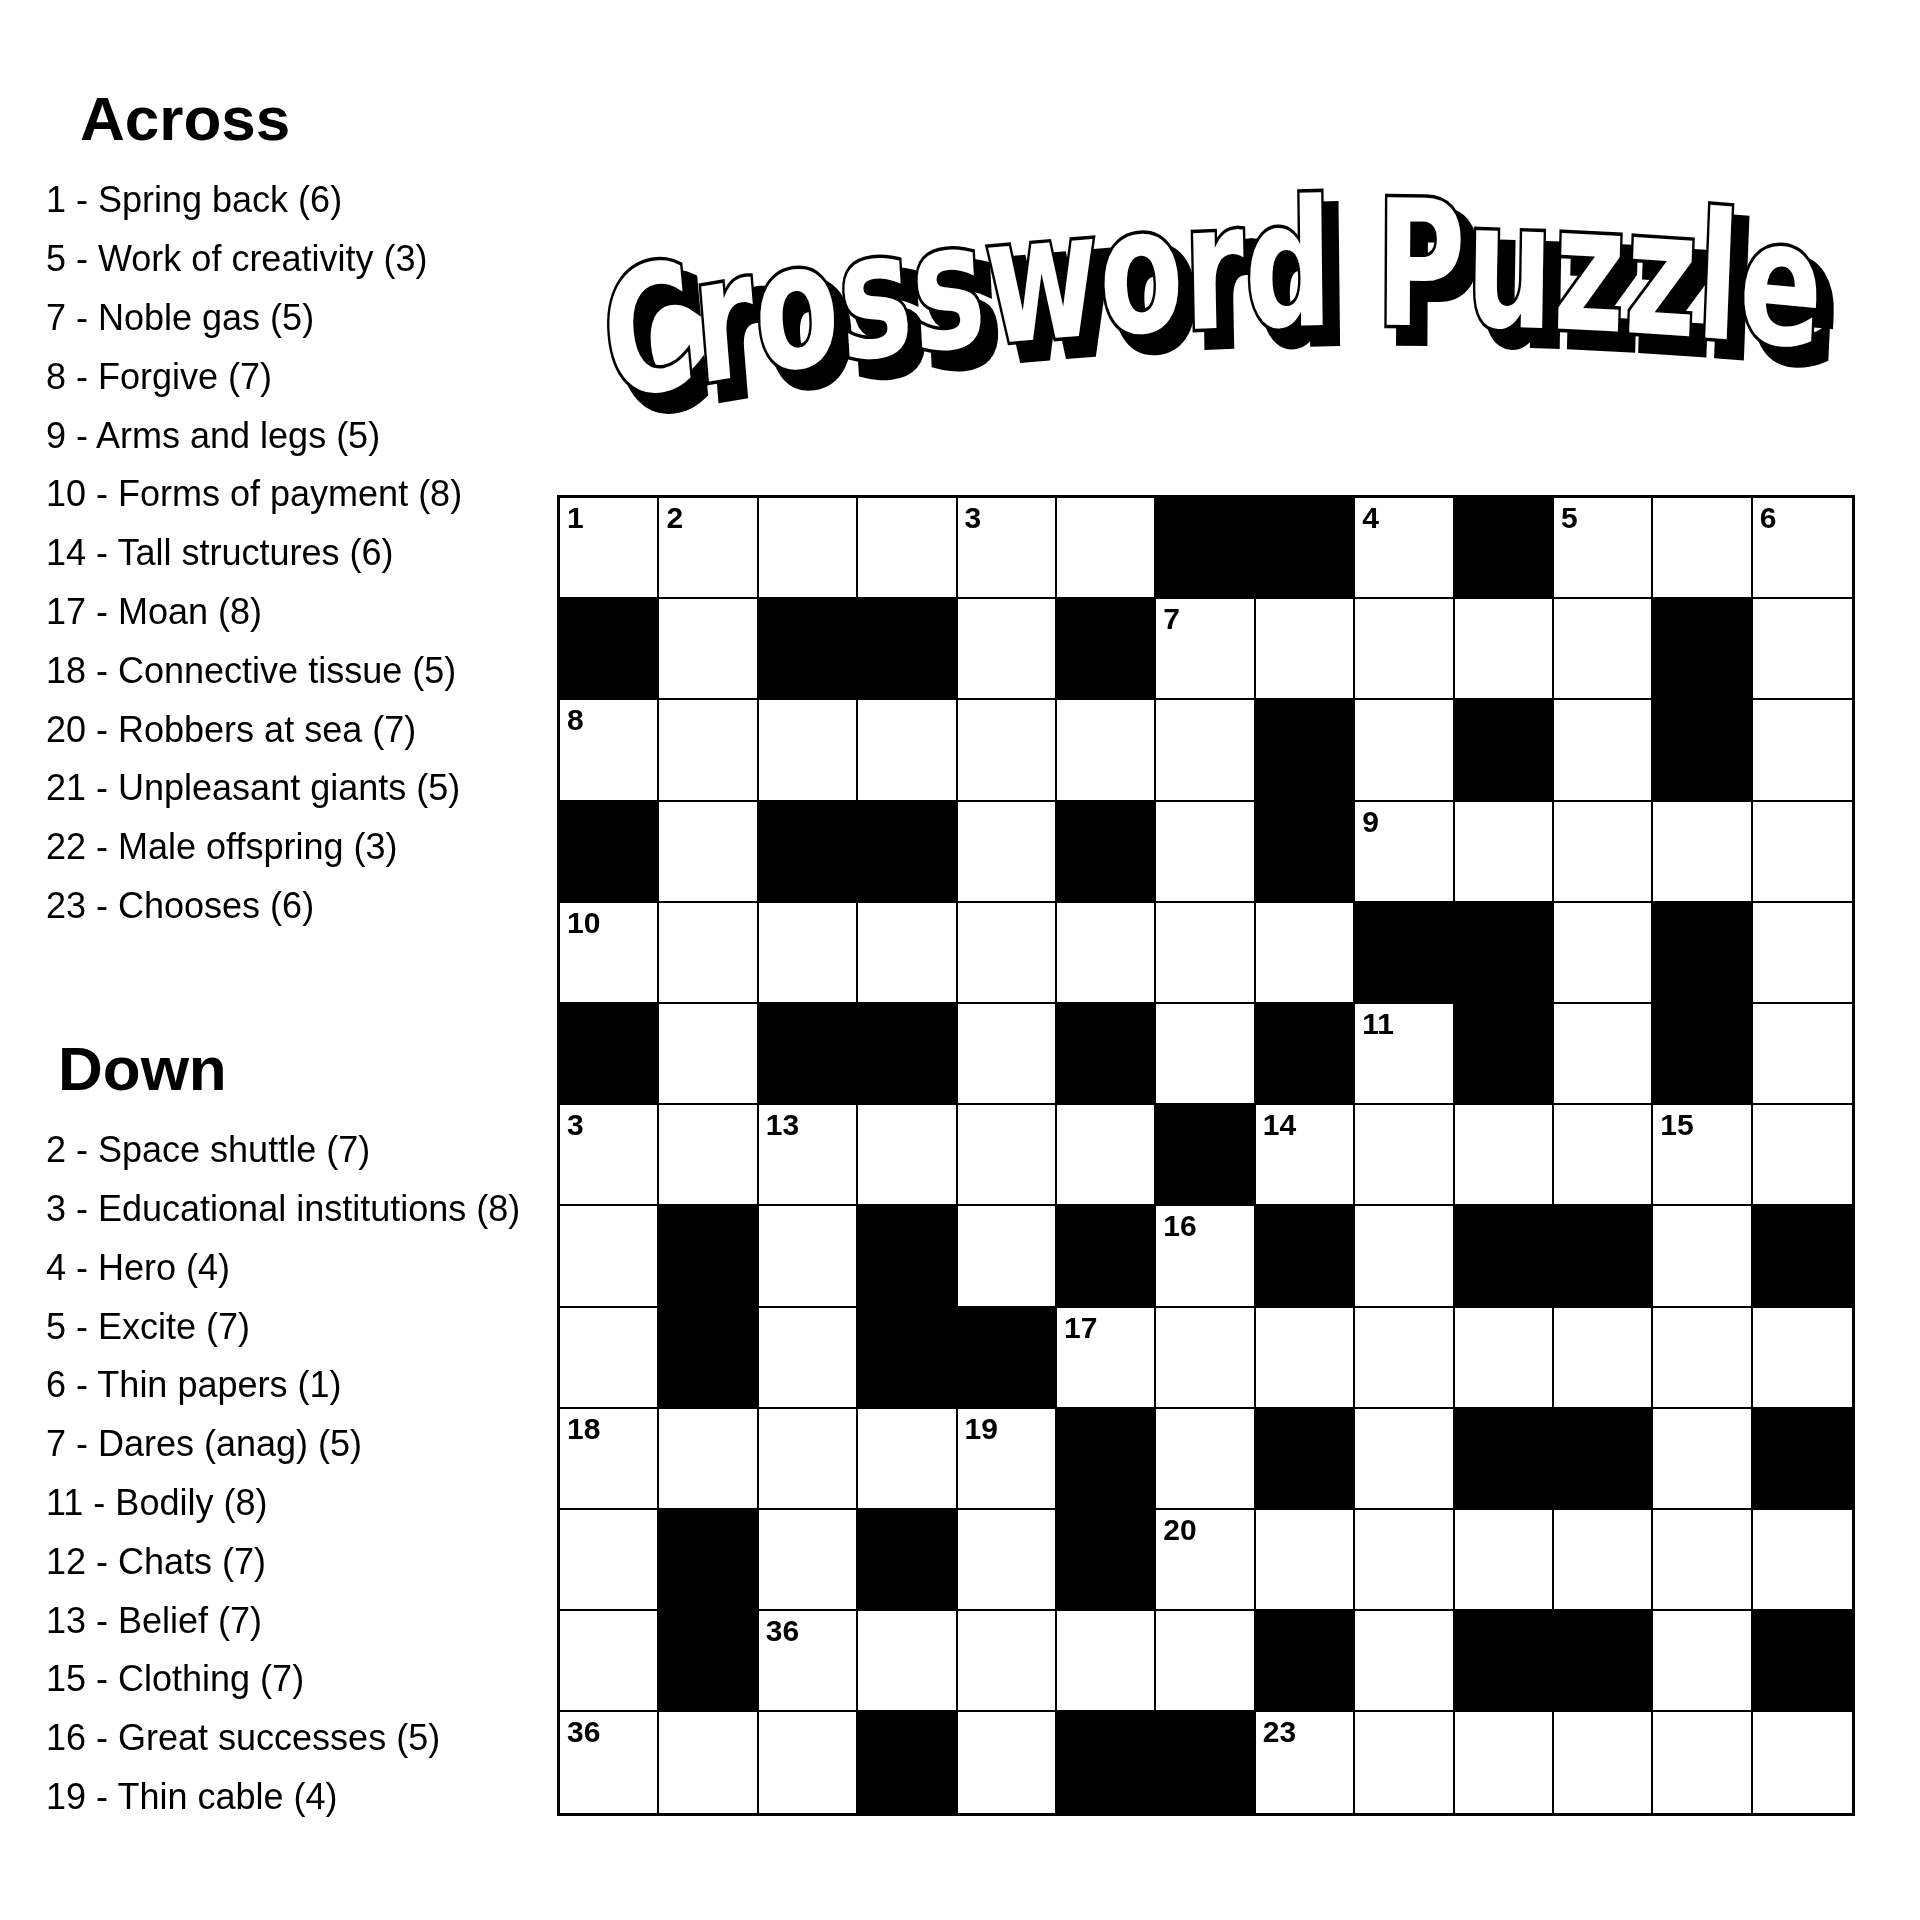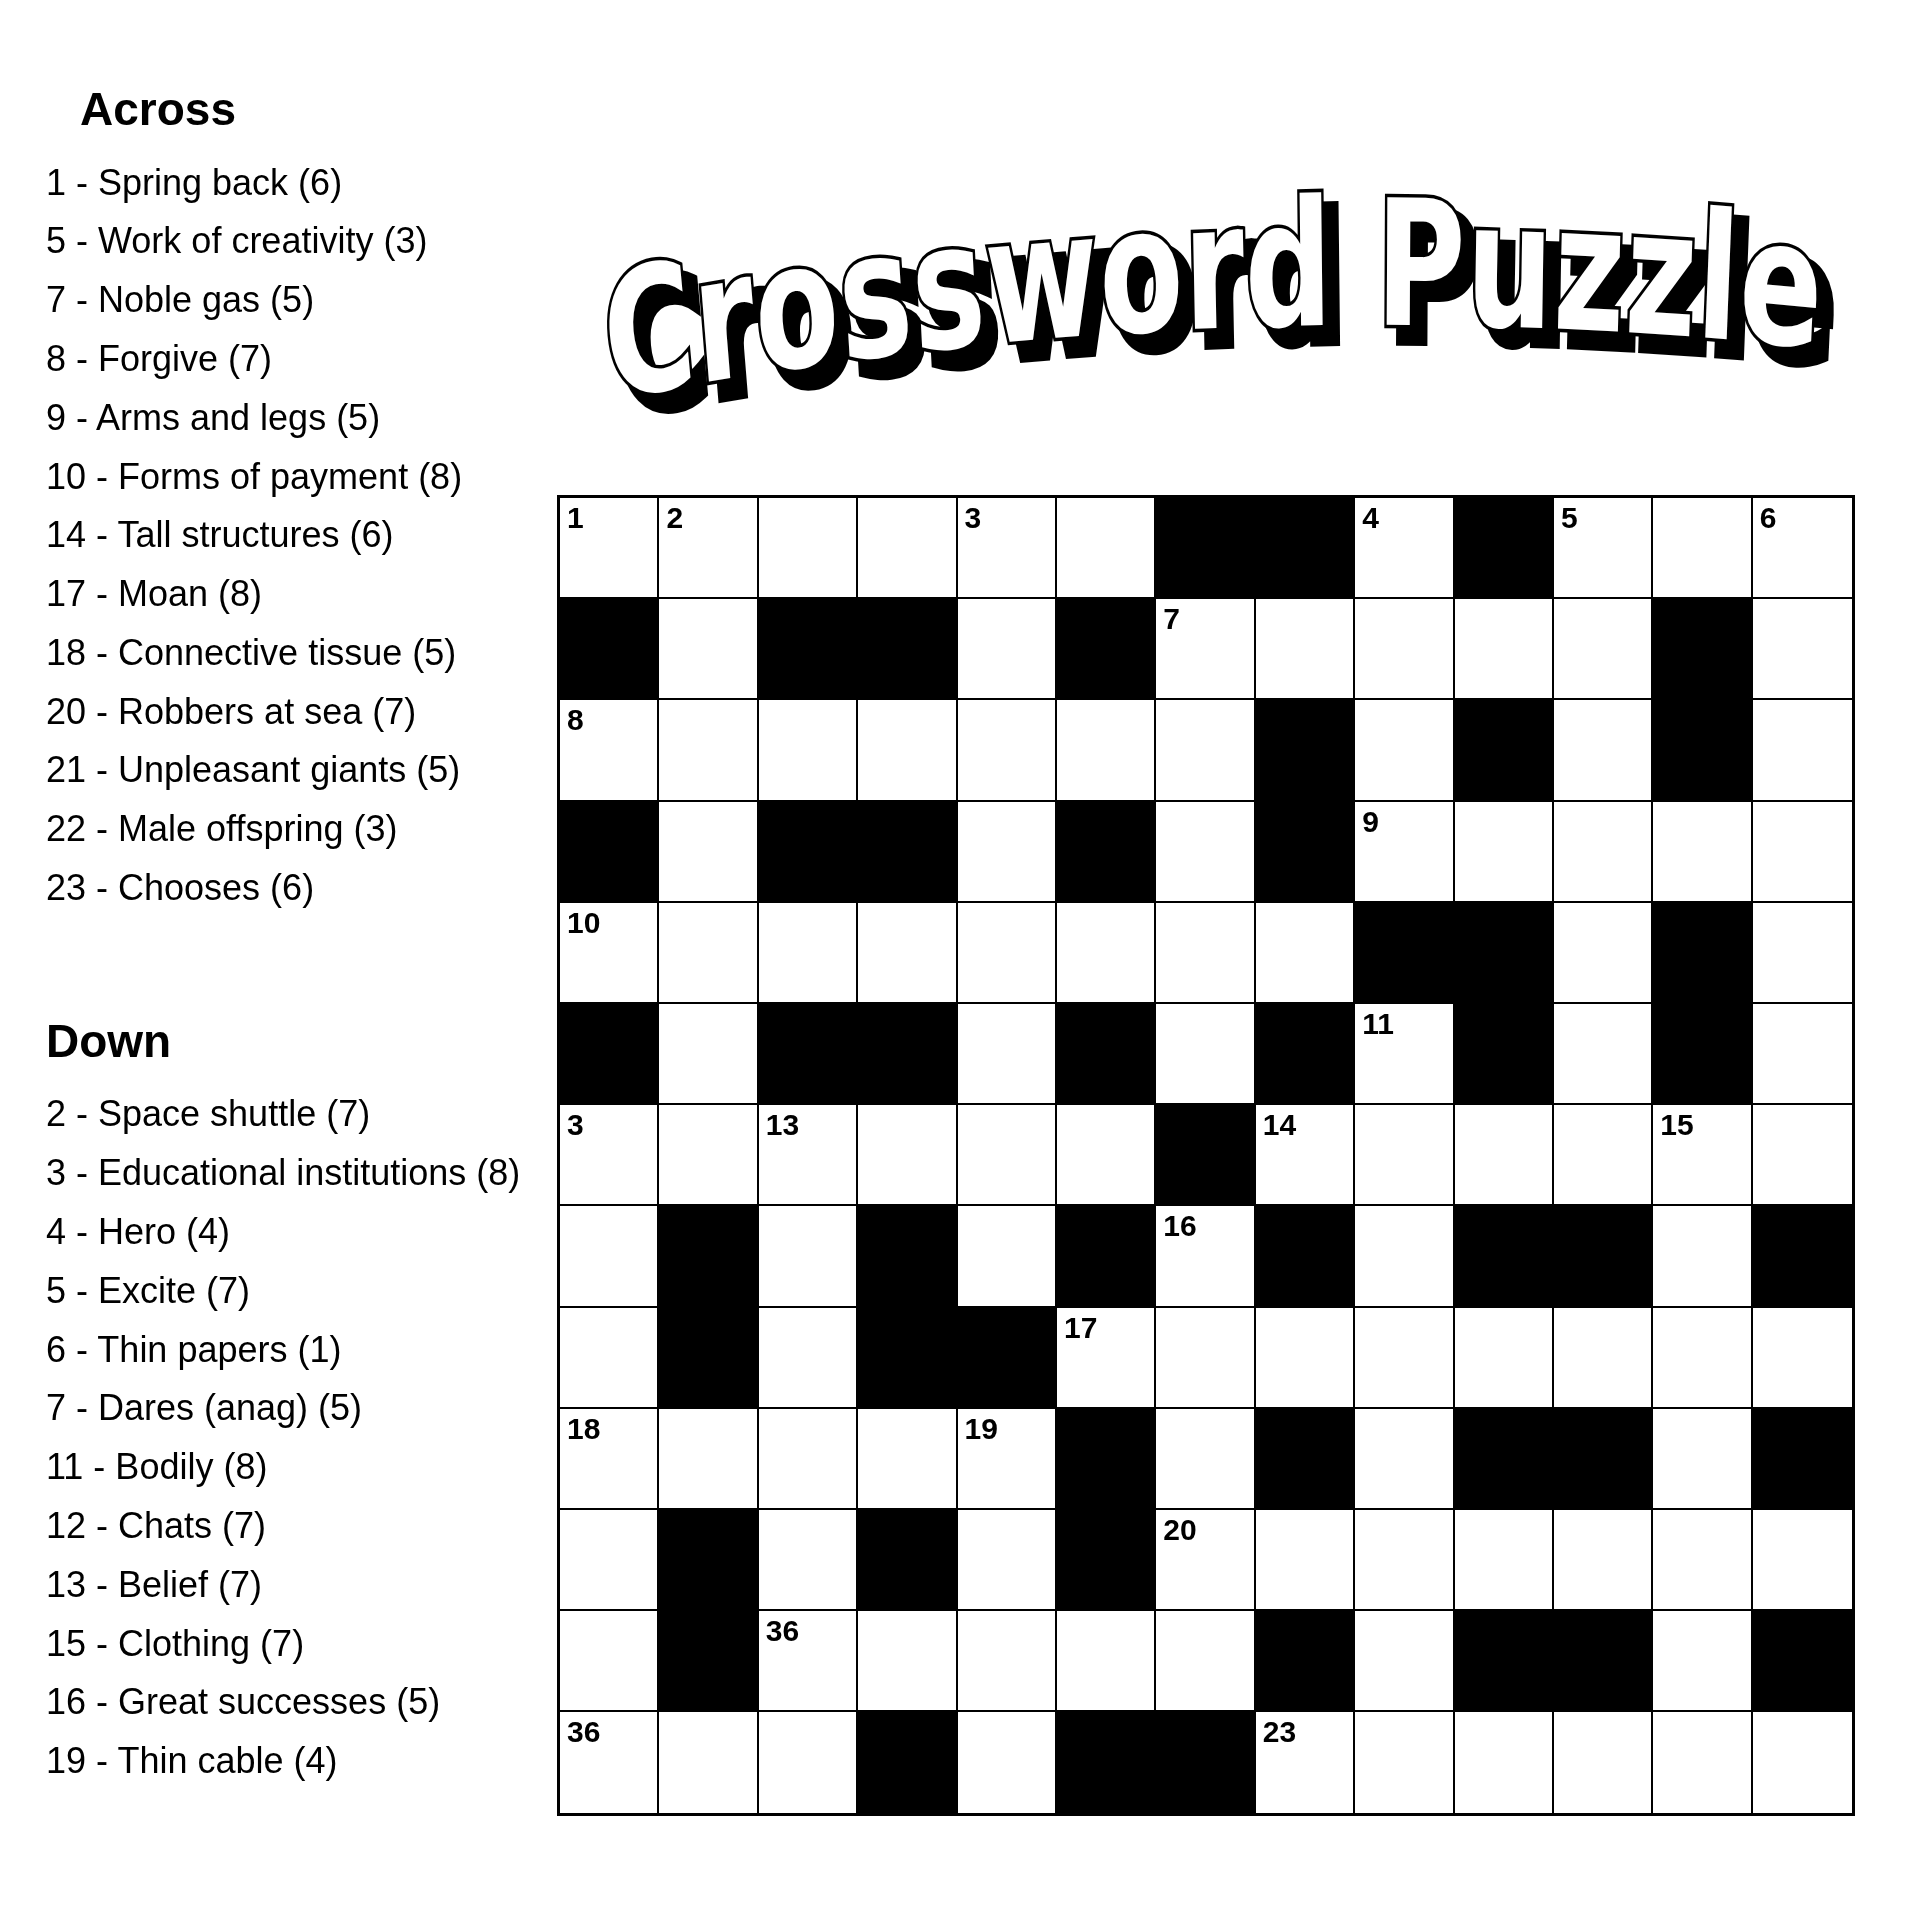--- a/index.html
+++ b/index.html
@@ -41,27 +41,27 @@
   }
 
   
   #clues {
     position: absolute;
     left: 46px;
     top: 84px;
     width: 520px;
   }
   .clue-header {
-    font-size: 46px;
+    font-size: 62px;
     font-weight: bold;
     line-height: 1.12;
     margin: 0 0 18px 0;
   }
   #across-header { margin-left: 34px; }
-  #down-header   { margin-left: 0; margin-top: 98px; }
+  #down-header   { margin-left: 12px; margin-top: 98px; }
   .clue-row {
     font-size: 36px;
     line-height: 58.8px;
     white-space: nowrap;
   }
 
   
   #grid {
     position: absolute;
     left: 557px;

